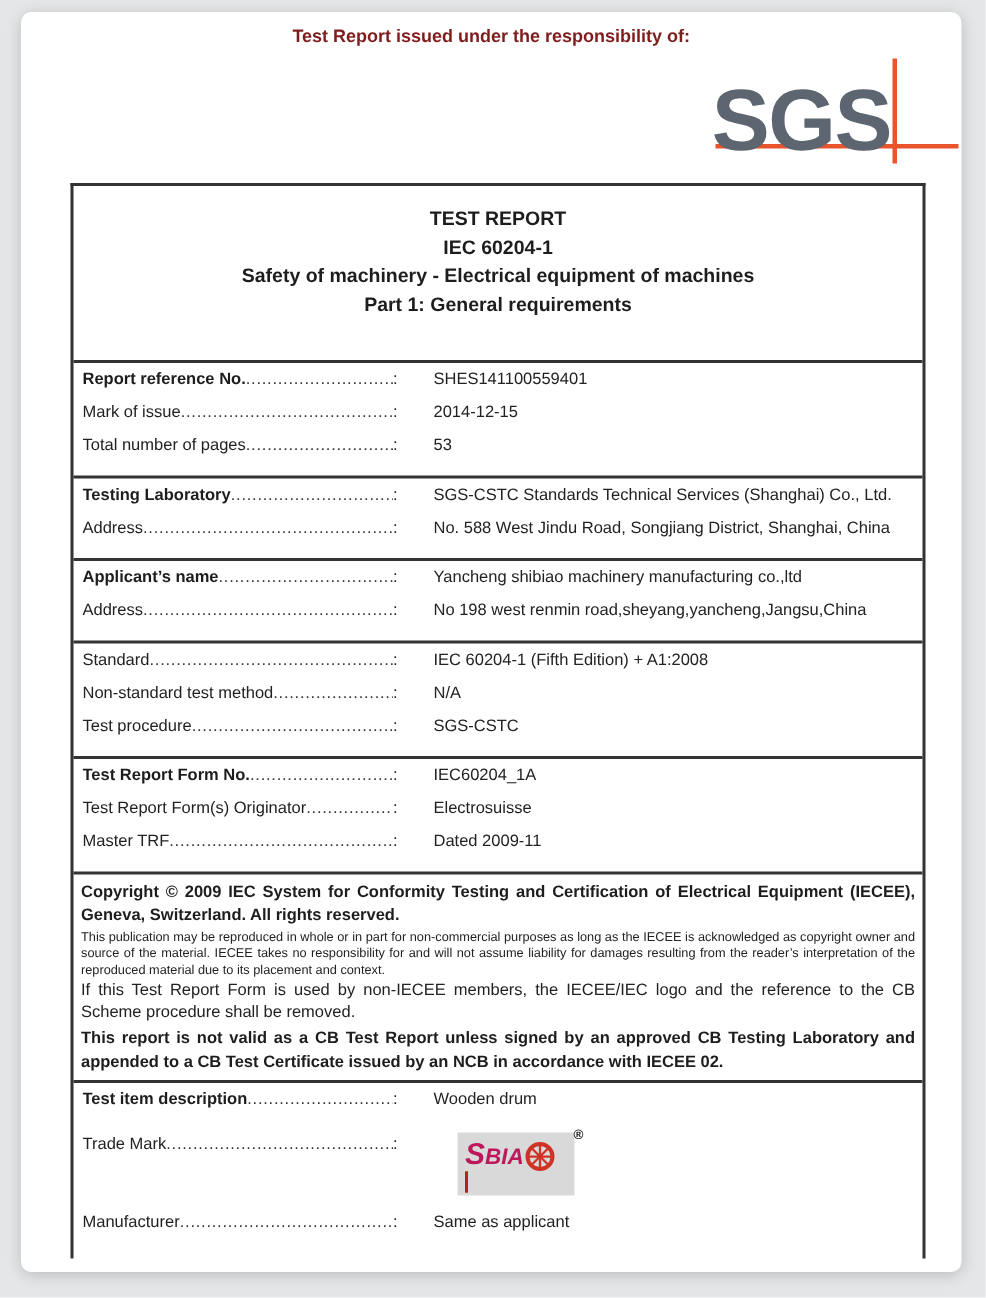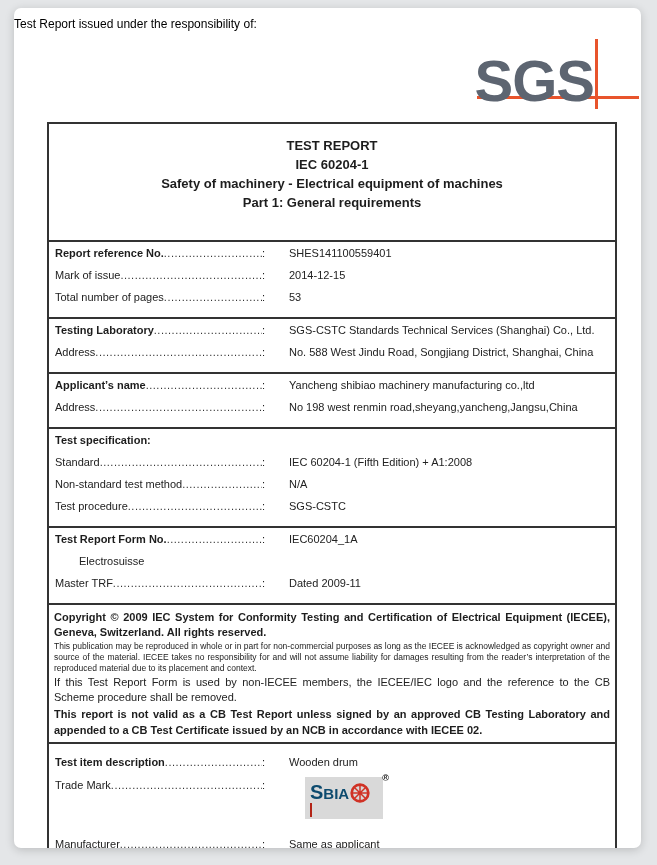--- a/index.html
+++ b/index.html
@@ -12,21 +12,21 @@
     overflow:hidden;
   }
   .page {
     position:absolute; left:14px; top:8px; width:627px; height:840px;
     background:#ffffff; border-radius:7px;
     box-shadow:0 2px 10px rgba(0,0,0,0.18);
     overflow:hidden;
   }
   .header-note {
     position:absolute; top:9px; left:0; width:100%;
-    font-size:12px; font-weight:normal; color:#000000;
+    text-align:center; font-size:12px; font-weight:bold; color:#7f1d1d;
   }
   
   .sgs-text {
     position:absolute; top:44px; left:420px; width:160px;
     text-align:right; font-size:58px; line-height:1; font-weight:bold;
     color:#5d6571; letter-spacing:-1px;
   }
   .sgs-hline { position:absolute; left:463px; top:88px; width:162px; height:3px; background:#e8542c; }
   .sgs-vline { position:absolute; left:581px; top:31px; width:3px; height:70px; background:#e8542c; }
 
@@ -36,21 +36,21 @@
     border:2px solid #333333; border-bottom:none;
     background:#fff;
   }
   .sec { border-bottom:2px solid #333333; padding:5px 6px 4px 6px; }
   .sec:last-child { border-bottom:none; }
 
   .title-sec { text-align:center; padding:12px 8px 28px 8px; }
   .title-sec div { font-size:13px; font-weight:bold; line-height:19px; color:#1d1d1d; }
 
   .row { display:flex; align-items:baseline; height:22px; font-size:11px; }
-  .row.tall { height:26px;align-items:center; }
+  .row.tall { height:26px; }
   .lc { display:flex; align-items:baseline; width:210px; flex:0 0 210px; overflow:hidden; }
   .lc::after { content:":"; font-weight:normal; }
   .lbl { white-space:nowrap; }
   .b { font-weight:bold; color:#1d1d1d; }
   .leader { flex:1 1 auto; overflow:hidden; white-space:nowrap; min-width:4px; }
   .leader::after {
     content:"......................................................................................";
     font-size:11px; color:#333; letter-spacing:0.5px;
   }
   .val { margin-left:24px; white-space:nowrap; color:#222; }
@@ -66,21 +66,21 @@
 
   
   .tm-row { display:flex; align-items:flex-start; height:56px; font-size:11px; padding-top:2px;gap:32px; }
   .tm-row .lc { margin-top:2px; }
   .sbia-logo {
     position:relative; margin-left:8px; width:78px; height:42px;
     background:#d9d9d9; padding:4px 5px 3px 5px;
   }
   .sbia-top { display:flex; align-items:center; }
   .sbia-text {
-    color:#0c4a6e; font-weight:bold; 
+    color:#be185d; font-weight:bold; font-style:italic;
     font-size:15px; letter-spacing:0;text-align:right;
   }
   .sbia-text .cap { font-size:20px; }
   .sbia-wheel { width:20px; height:20px; margin-left:1px; }
   .sbia-banner {
     margin-top:1px; width:56px; height:9px; background:#d03225;
     background-image:repeating-linear-gradient(90deg,
       rgba(255,255,255,0) 0px, rgba(255,255,255,0) 2px,
       rgba(255,255,255,0.9) 2px, rgba(255,255,255,0.9) 3px,
       rgba(255,255,255,0) 3px, rgba(255,255,255,0) 5px,
@@ -166,23 +166,20 @@
       <div class="row">
         <span class="lc">
             <span class="lbl">Address</span>
             <span class="leader"></span>
           </span>
         <span class="val">No 198 west renmin road,sheyang,yancheng,Jangsu,China</span>
       </div>
     </div>
 
     <div class="sec">
-      <div class="row heading-row">
-        <span class="lbl b">Test specification:</span>
-      </div>
       <div class="row">
         <span class="lc">
             <span class="lbl">Standard</span>
             <span class="leader"></span>
           </span>
         <span class="val">IEC 60204-1 (Fifth Edition) + A1:2008</span>
       </div>
       <div class="row">
         <span class="lc">
             <span class="lbl">Non-standard test method</span>
@@ -201,20 +198,24 @@
 
     <div class="sec">
       <div class="row">
         <span class="lc">
             <span class="lbl b">Test Report Form No.</span>
             <span class="leader"></span>
           </span>
         <span class="val">IEC60204_1A</span>
       </div>
       <div class="row">
+        <span class="lc">
+            <span class="lbl">Test Report Form(s) Originator</span>
+            <span class="leader"></span>
+          </span>
         <span class="val">Electrosuisse</span>
       </div>
       <div class="row">
         <span class="lc">
             <span class="lbl">Master TRF</span>
             <span class="leader"></span>
           </span>
         <span class="val">Dated 2009-11</span>
       </div>
     </div>

